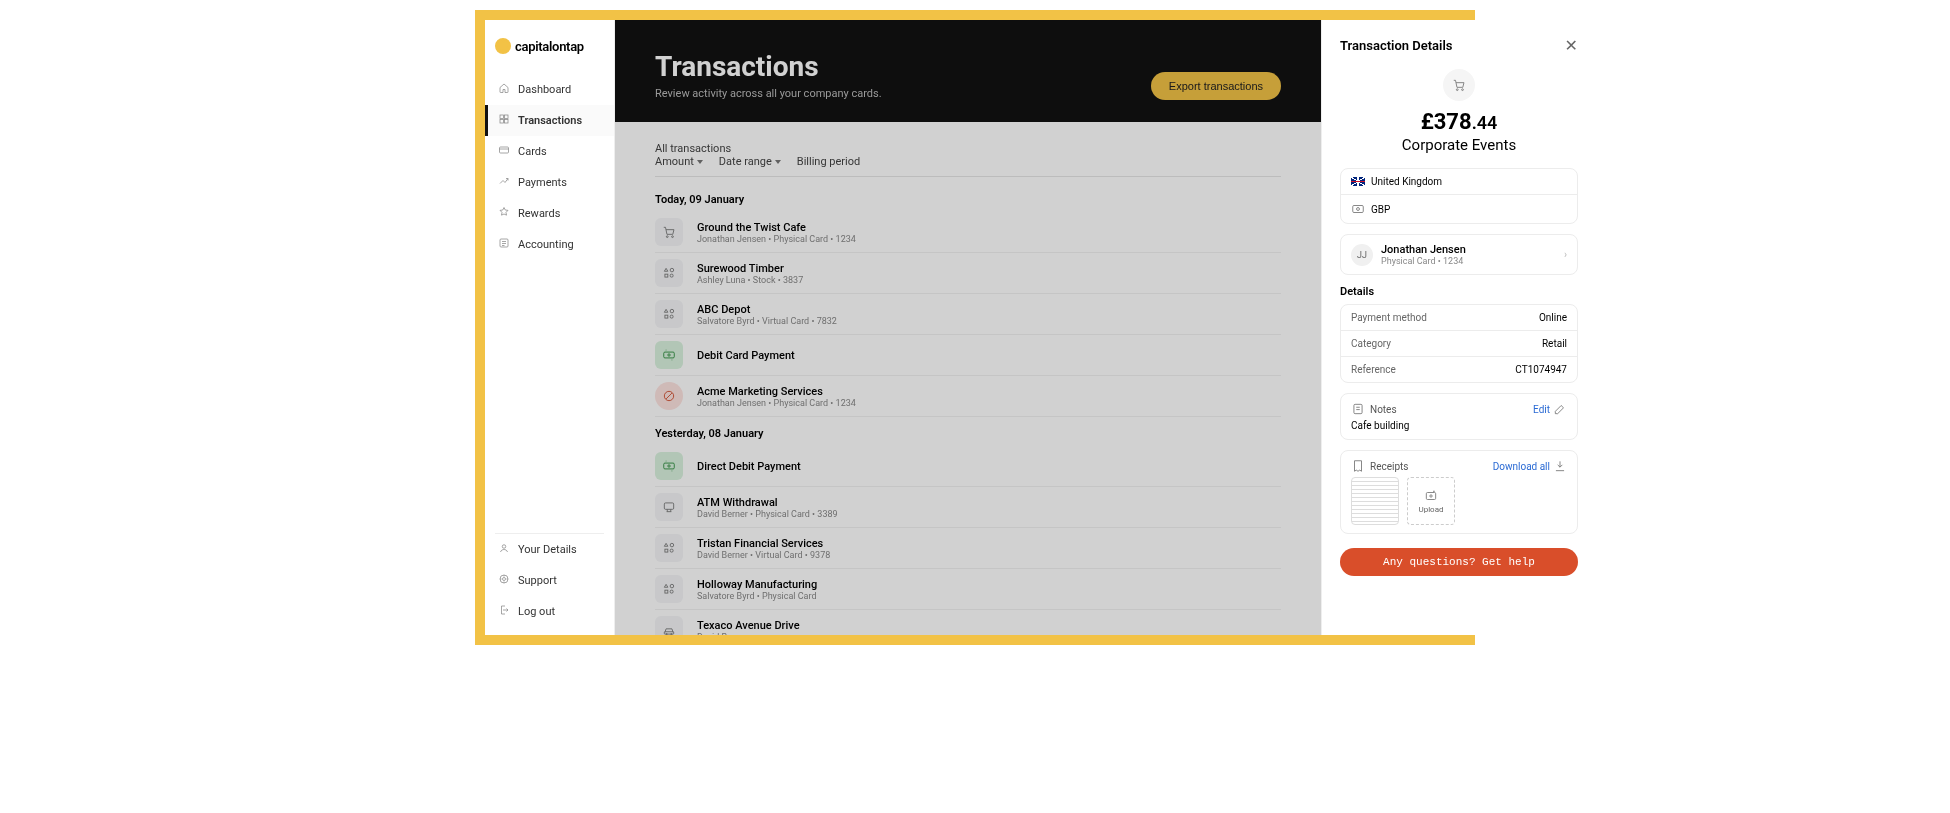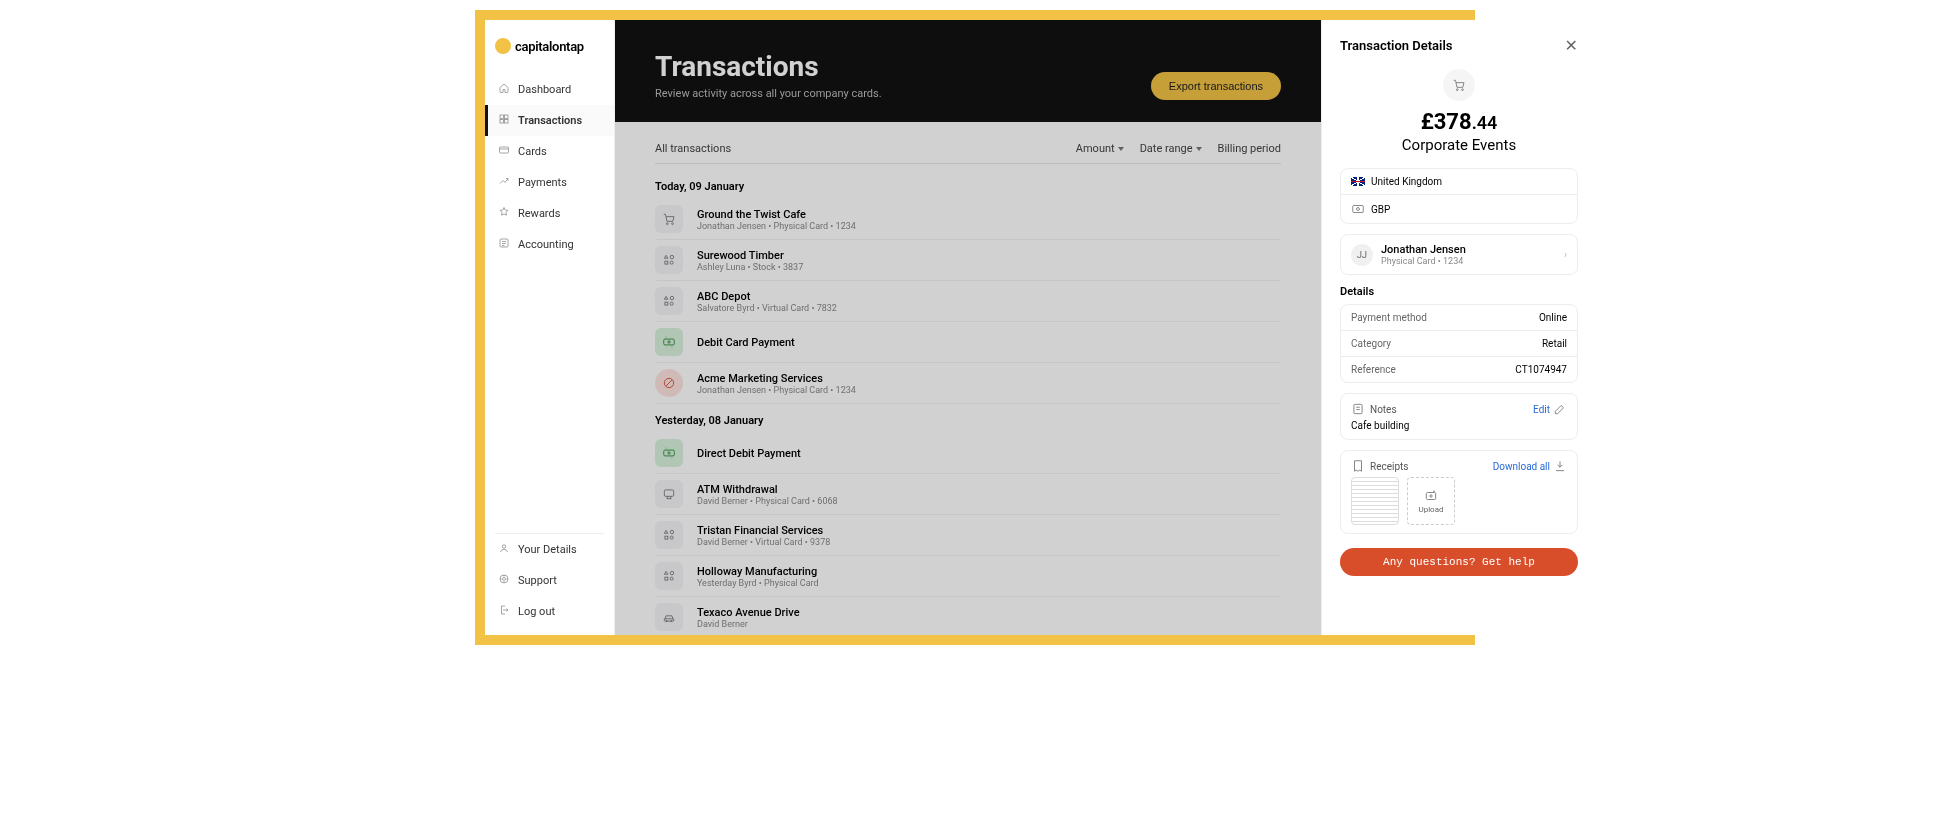--- a/index.html
+++ b/index.html
@@ -23,21 +23,21 @@
 
 .main { flex:1; display:flex; flex-direction:column; background:#fff; position:relative;}
 .hero { background:#121212; color:#fff; padding: 30px 40px 22px 40px; display:flex; justify-content:space-between; align-items:flex-end;}
 .hero h1 { font-size:28px; font-weight:700; margin-bottom:4px;}
 .hero p { font-size:11px; color:#bbb;}
 .export-btn { background:#f2c246; color:#222; border:none; border-radius:18px; padding:8px 18px; font-size:11px; font-weight:500; cursor:pointer;}
 
 .overlay { position:absolute; inset:0; top:0; background:rgba(0,0,0,0.18); pointer-events:none;}
 
 .content { padding: 20px 40px; overflow-y:auto; flex:1; position:relative;}
-.filters { display:flex; justify-content:space-between; font-size:11px; color:#444; border-bottom:1px solid #e6e6e6; padding-bottom:8px; margin-bottom:6px;}
+.filters { display:flex; justify-content:space-between; font-size:11px; color:#444; border-bottom:1px solid #e6e6e6; padding-bottom:8px; margin-bottom:6px;flex-direction:column;}
 .filters-right { display:flex; gap:16px;}
 .filter-i { display:flex; align-items:center; gap:3px; cursor:pointer;}
 .chev { width:0;height:0;border-left:3px solid transparent;border-right:3px solid transparent;border-top:4px solid #777;}
 
 .date-head { font-size:11px; font-weight:600; padding:10px 0 6px 0; }
 .tx-row { display:flex; align-items:center; gap:14px; padding:6px 0; border-bottom:1px solid #f1f1f1;}
 .tx-icon { width:28px; height:28px; border-radius:6px; display:flex; align-items:center; justify-content:center; font-size:12px;}
 .tx-icon.cart { background:#f4f5f7; }
 .tx-icon.shapes { background:#f4f5f7; }
 .tx-icon.money { background:#d9f2de; }
@@ -284,21 +284,21 @@
             </div>
             <div class="tx-row">
               <div class="tx-icon atm">
                 <svg class="i" viewBox="0 0 24 24">
                   <rect x="4" y="5" width="16" height="11" rx="2"></rect>
                   <path d="M9 16v4M15 16v4M8 20h8"></path>
                 </svg>
               </div>
               <div class="tx-info">
                 <div class="tx-name">ATM Withdrawal</div>
-                <div class="tx-meta">David Berner  •  Physical Card  •  6068</div>
+                <div class="tx-meta">David Berner  •  Physical Card  •  3389</div>
               </div>
             </div>
             <div class="tx-row">
               <div class="tx-icon shapes">
                 <svg class="i" viewBox="0 0 24 24">
                   <path d="M7 4l3 5H4z"></path>
                   <circle cx="17" cy="7" r="3"></circle>
                   <rect x="5" y="14" width="5" height="5"></rect>
                   <rect x="14" y="14" width="5" height="5" rx="2"></rect>
                 </svg>
@@ -312,21 +312,21 @@
               <div class="tx-icon shapes">
                 <svg class="i" viewBox="0 0 24 24">
                   <path d="M7 4l3 5H4z"></path>
                   <circle cx="17" cy="7" r="3"></circle>
                   <rect x="5" y="14" width="5" height="5"></rect>
                   <rect x="14" y="14" width="5" height="5" rx="2"></rect>
                 </svg>
               </div>
               <div class="tx-info">
                 <div class="tx-name">Holloway Manufacturing</div>
-                <div class="tx-meta">Yesterday Byrd  •  Physical Card</div>
+                <div class="tx-meta">Salvatore Byrd  •  Physical Card</div>
               </div>
             </div>
             <div class="tx-row">
               <div class="tx-icon car">
                 <svg class="i" viewBox="0 0 24 24">
                   <path d="M5 16l2-6h10l2 6"></path>
                   <rect x="4" y="15" width="16" height="4" rx="1"></rect>
                   <circle cx="8" cy="19" r="1"></circle>
                   <circle cx="16" cy="19" r="1"></circle>
                 </svg>

